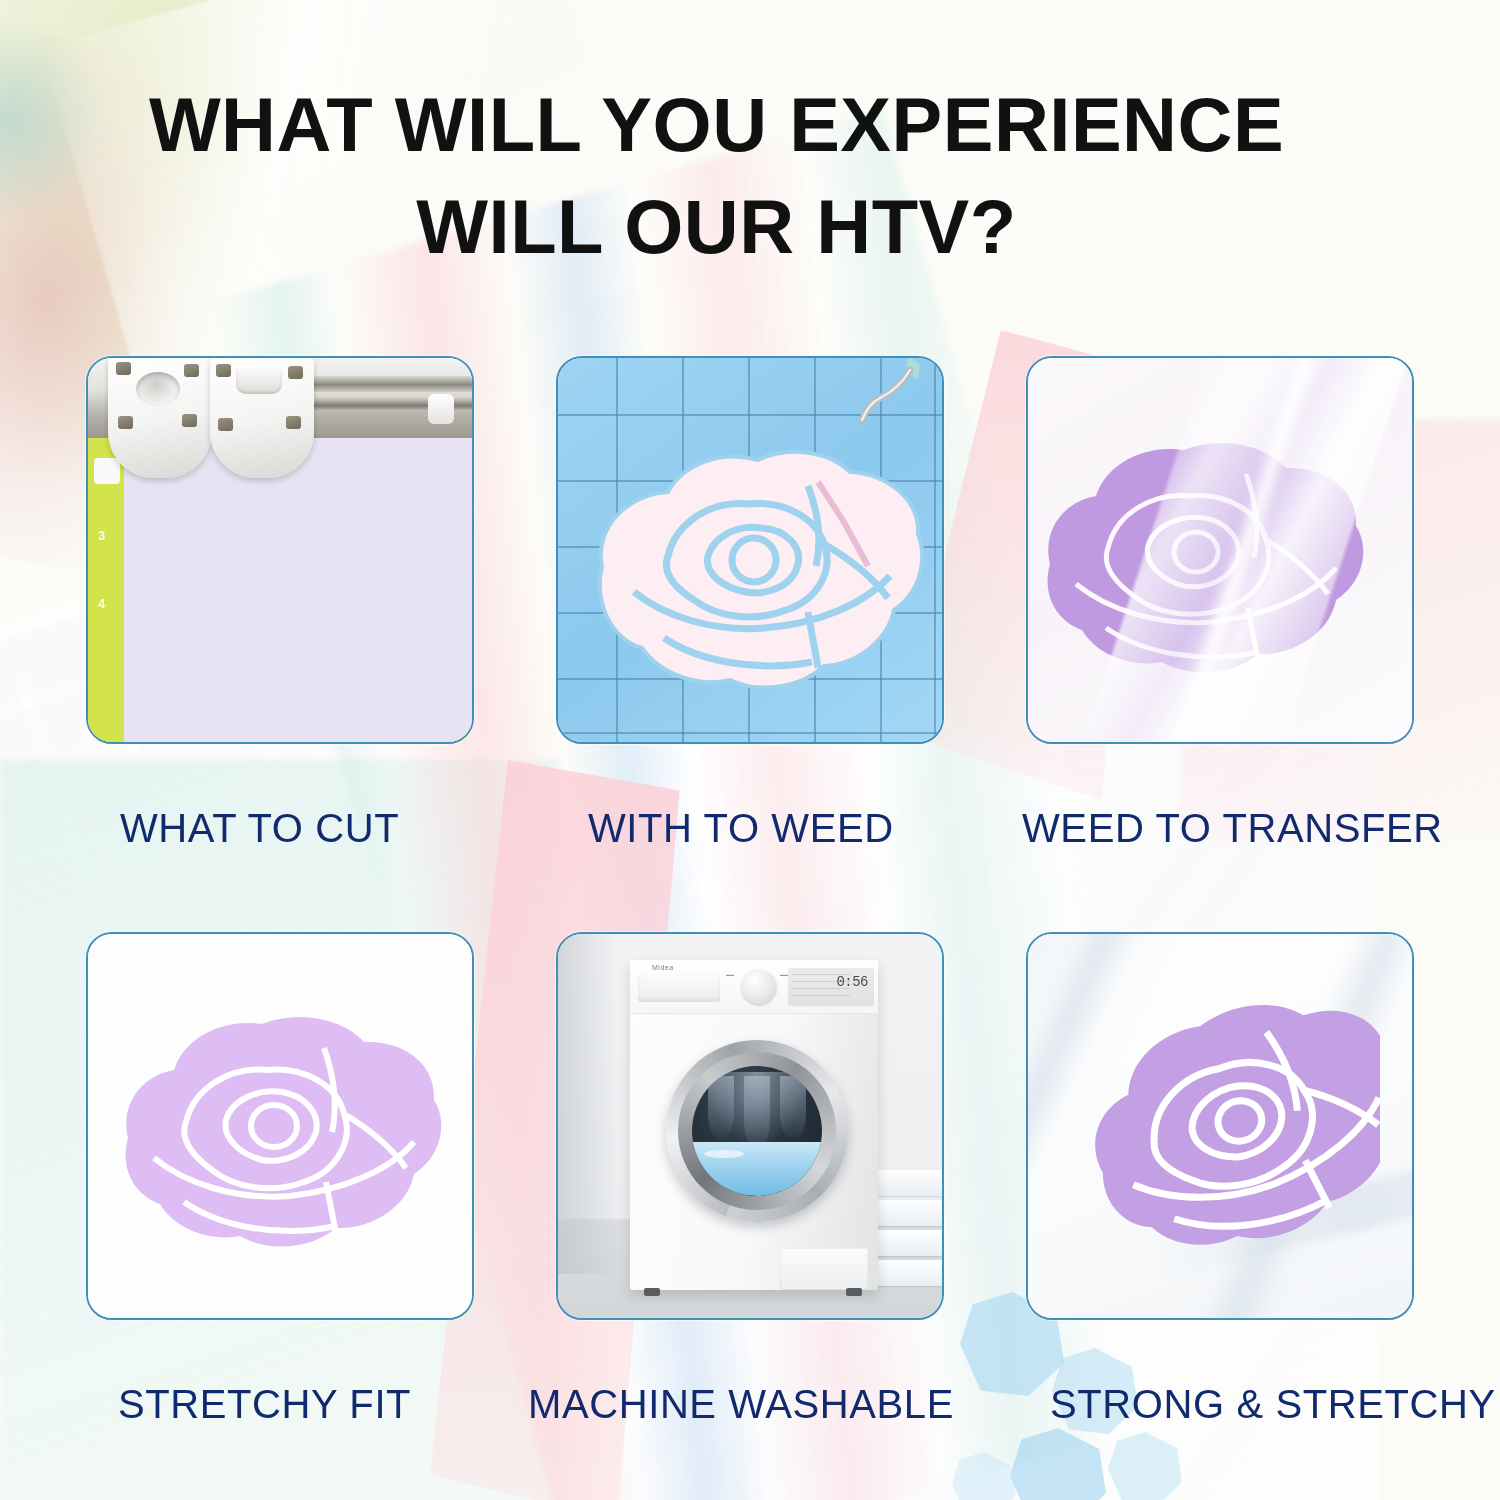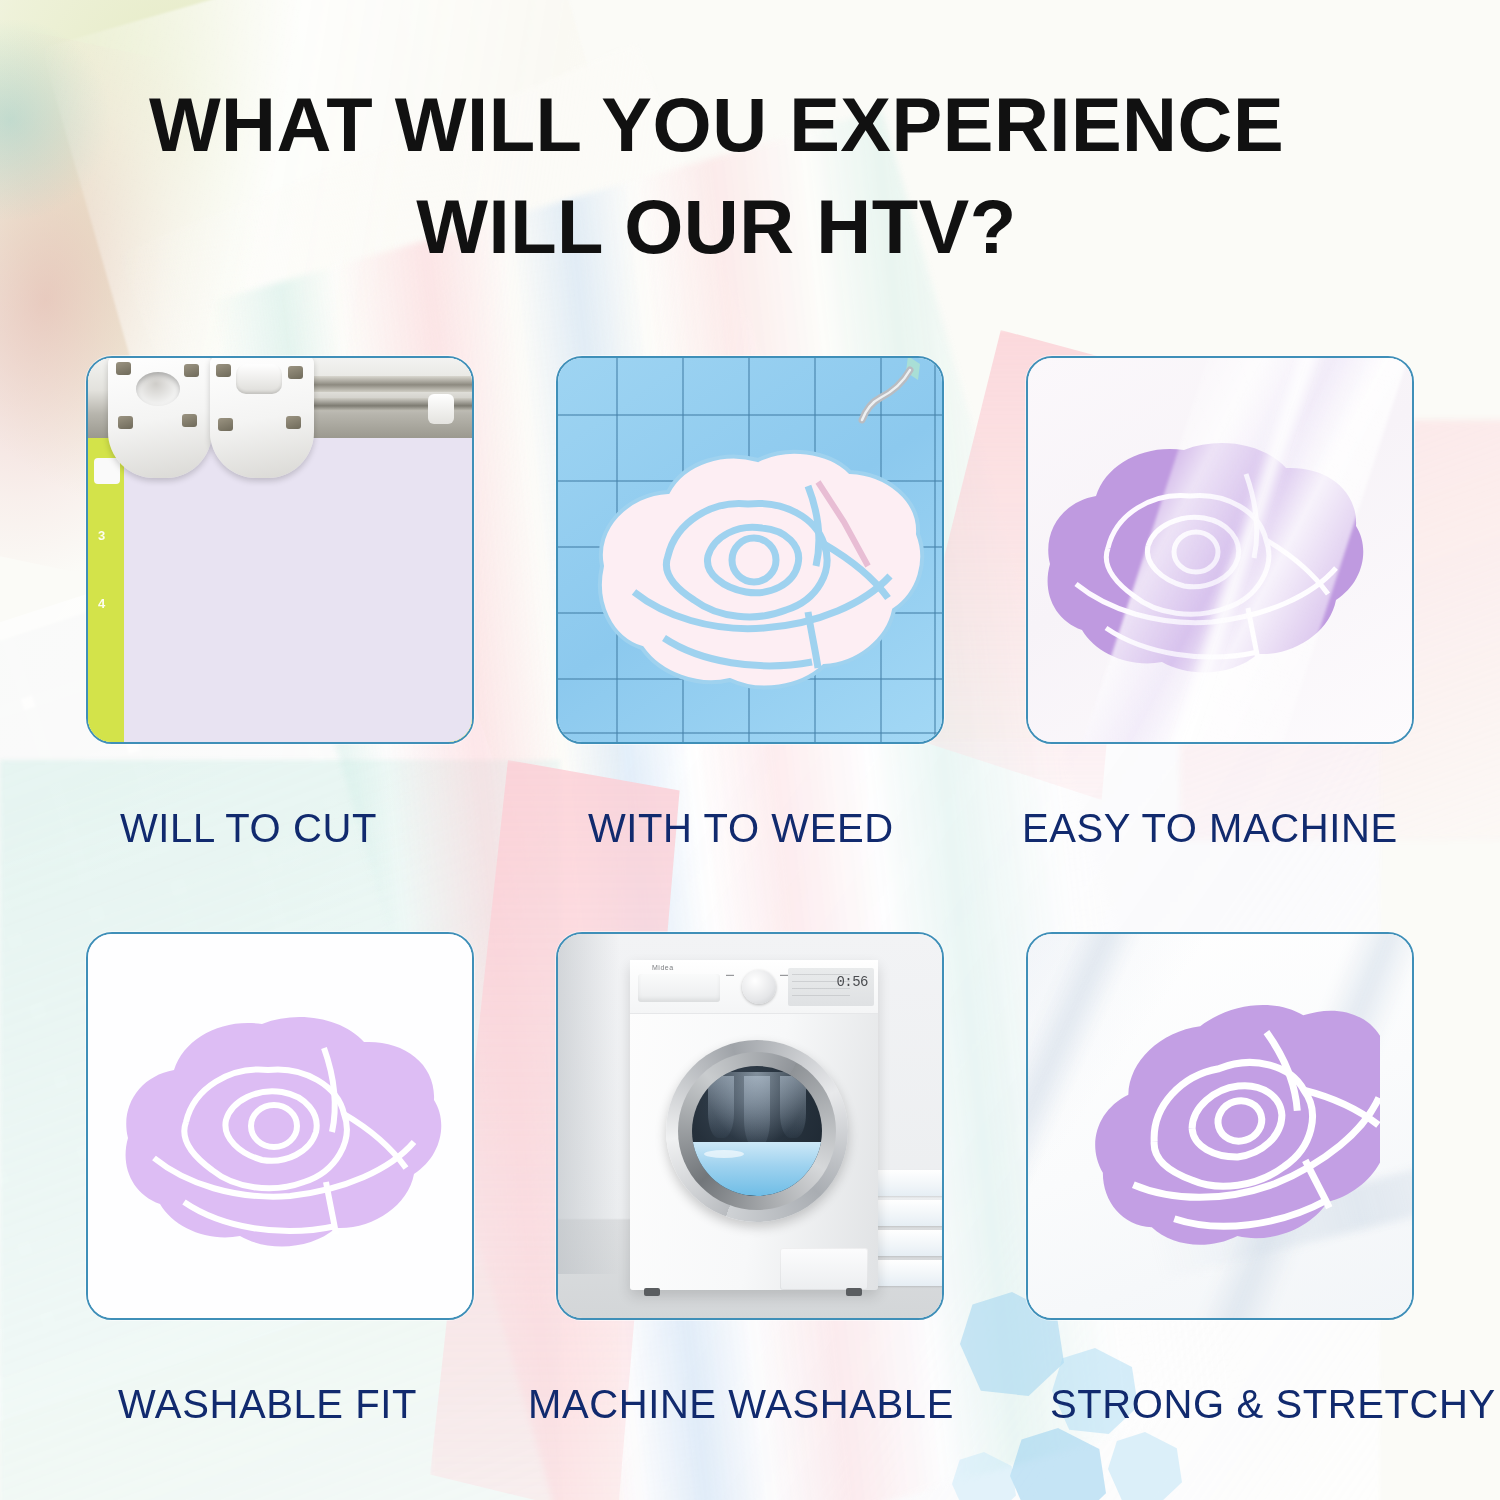--- a/index.html
+++ b/index.html
@@ -445,21 +445,21 @@
           <div class="cut-carriage cc-b">
             <div class="cc-knob"></div>
             <div class="cc-screw" style="left:6px;  top:10px;"></div>
             <div class="cc-screw" style="left:78px; top:12px;"></div>
             <div class="cc-screw" style="left:8px;  top:64px;"></div>
             <div class="cc-screw" style="left:76px; top:62px;"></div>
           </div>
           <div class="cut-blade"></div>
         </div>
       </div>
-      <div class="caption" style="left:120px; top:806px;">WILL TO CUT</div>
+      <div class="caption" style="left:120px; top:806px;">WHAT TO CUT</div>
     </div>
 
     <div class="cell">
       <div class="tile" style="left:556px; top:356px; width:388px; height:388px;">
         <div class="weed-mat"></div>
 
         <svg class="weed-rose" viewBox="0 0 372 300">
           <g>
             <path d="M30 150 C22 112 56 78 96 76 C112 46 152 34 186 44 C214 30 256 34 278 56
                      C316 58 348 84 346 118 C356 144 348 176 322 194 C316 224 286 248 252 250
@@ -505,21 +505,21 @@
             <path d="M72 212 C110 238 170 248 224 236" fill="none" stroke="#fdf9ff" stroke-width="5"></path>
             <path d="M212 58 C222 86 226 114 220 142" fill="none" stroke="#fdf9ff" stroke-width="5"></path>
             <path d="M232 124 C256 138 278 156 294 178" fill="none" stroke="#fdf9ff" stroke-width="5"></path>
             <path d="M214 192 C218 214 222 232 224 244" fill="none" stroke="#fdf9ff" stroke-width="5"></path>
           </g>
         </svg>
 
         <div class="transfer-sheet"></div>
         <div class="transfer-glow"></div>
       </div>
-      <div class="caption" style="left:1022px; top:806px;">EASY TO MACHINE</div>
+      <div class="caption" style="left:1022px; top:806px;">WEED TO TRANSFER</div>
     </div>
 
     <div class="cell">
       <div class="tile" style="left:86px; top:932px; width:388px; height:388px;">
         <div class="plain-white"></div>
         <svg style="position:absolute; left:26px; top:58px; width:336px; height:278px;" viewBox="0 0 336 278">
           <g>
             <path d="M14 146 C6 114 26 84 60 78 C70 46 108 26 148 32 C184 18 228 26 250 50
                      C290 48 322 72 320 108 C334 130 328 164 300 182 C294 214 258 238 222 236
                      C196 258 154 260 126 244 C94 250 60 236 46 212 C18 202 6 174 14 146 Z" fill="#ddbdf4"></path>
@@ -529,21 +529,21 @@
                      C196 160 172 172 148 168 C126 162 108 146 112 128" fill="none" stroke="#ffffff" stroke-width="6"></path>
             <ellipse cx="160" cy="134" rx="23" ry="21" fill="none" stroke="#ffffff" stroke-width="6"></ellipse>
             <path d="M40 166 C72 192 122 208 176 204 C230 198 276 178 300 150" fill="none" stroke="#ffffff" stroke-width="6"></path>
             <path d="M70 210 C108 236 168 246 222 234" fill="none" stroke="#ffffff" stroke-width="6"></path>
             <path d="M210 56 C220 84 224 112 218 140" fill="none" stroke="#ffffff" stroke-width="6"></path>
             <path d="M230 122 C254 136 276 154 292 176" fill="none" stroke="#ffffff" stroke-width="6"></path>
             <path d="M212 190 C216 212 220 230 222 242" fill="none" stroke="#ffffff" stroke-width="6"></path>
           </g>
         </svg>
       </div>
-      <div class="caption" style="left:118px; top:1382px;">WASHABLE FIT</div>
+      <div class="caption" style="left:118px; top:1382px;">STRETCHY FIT</div>
     </div>
 
     <div class="cell">
       <div class="tile" style="left:556px; top:932px; width:388px; height:388px;">
         <div class="wm-scene">
           <div class="wm-wallshadow"></div>
 
           <div class="wm-towels">
             <div class="towel" style="top:0px;"></div>
             <div class="towel" style="top:30px;"></div>

